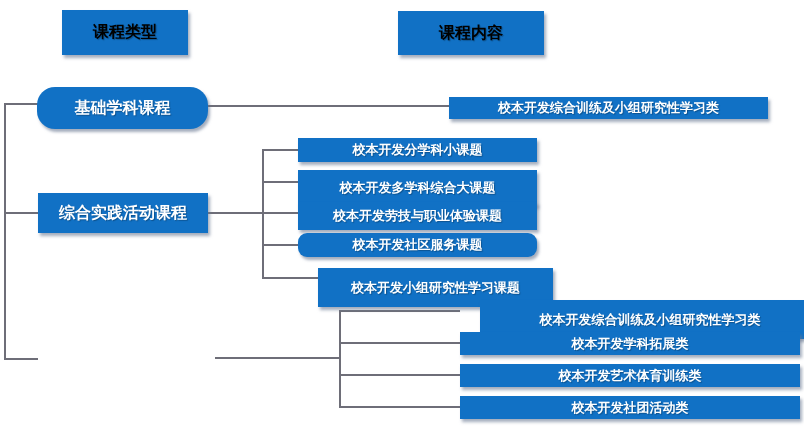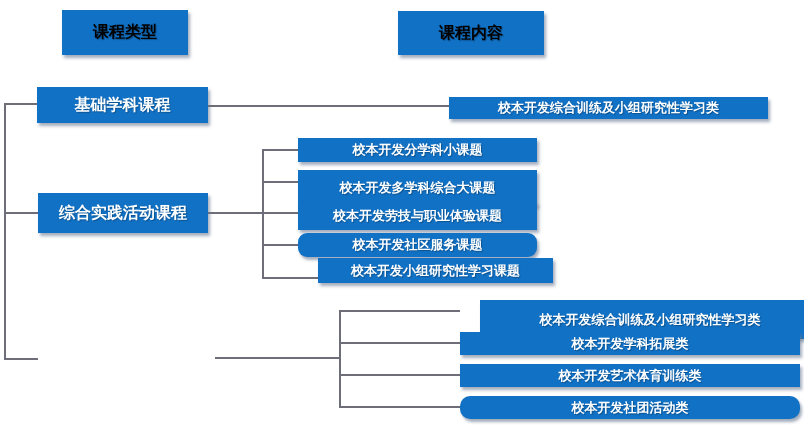--- a/index.html
+++ b/index.html
@@ -50,38 +50,38 @@
   <div class="line vline" style="left:339px;top:310px;height:98px;"></div>
   <div class="line hline" style="left:339px;top:310px;width:121px;"></div>
   <div class="line hline" style="left:339px;top:342px;width:121px;"></div>
   <div class="line hline" style="left:339px;top:374px;width:121px;"></div>
   <div class="line hline" style="left:339px;top:406px;width:121px;"></div>
 
   <div class="box header" style="left:62px;top:10px;width:126px;height:45px;">课程类型</div>
 
   <div class="box header" style="left:398px;top:11px;width:146px;height:44px;">课程内容</div>
 
-  <div class="box type-box" style="left:37px;top:87px;width:171px;height:36px;">基础学科课程</div>
+  <div class="box type-box" style="left:37px;top:87px;width:171px;height:42px;border-radius:18px;">基础学科课程</div>
 
   <div class="box type-box" style="left:38px;top:193px;width:170px;height:40px;">综合实践活动课程</div>
 
 
   <div class="box item-box" style="left:449px;top:97px;width:319px;height:22px;">校本开发综合训练及小组研究性学习类</div>
 
   <div class="box item-box" style="left:298px;top:138px;width:239px;height:24px;">校本开发分学科小课题</div>
 
   <div class="box item-box" style="left:298px;top:170px;width:239px;height:36px;">校本开发多学科综合大课题</div>
 
   <div class="box item-box" style="left:298px;top:202px;width:239px;height:28px;">校本开发劳技与职业体验课题</div>
 
   <div class="box item-box" style="left:298px;top:233px;width:239px;height:24px;border-radius:9px;">校本开发社区服务课题</div>
 
-  <div class="box item-box" style="left:318px;top:258px;width:235px;height:25px;">校本开发小组研究性学习课题</div>
+  <div class="box item-box" style="left:318px;top:268px;width:235px;height:39px;">校本开发小组研究性学习课题</div>
 
   <div class="box item-box" style="left:460px;top:300px;width:340px;height:39px;margin-left:20px;">校本开发综合训练及小组研究性学习类</div>
 
   <div class="box item-box" style="left:460px;top:332px;width:340px;height:23px;text-align:right;">校本开发学科拓展类</div>
 
   <div class="box item-box" style="left:460px;top:364px;width:340px;height:23px;">校本开发艺术体育训练类</div>
 
-  <div class="box item-box" style="left:460px;top:396px;width:340px;height:23px;border-radius:10px;">校本开发社团活动类</div>
+  <div class="box item-box" style="left:460px;top:396px;width:340px;height:23px;">校本开发社团活动类</div>
 
 </div>
 
 </body></html>

